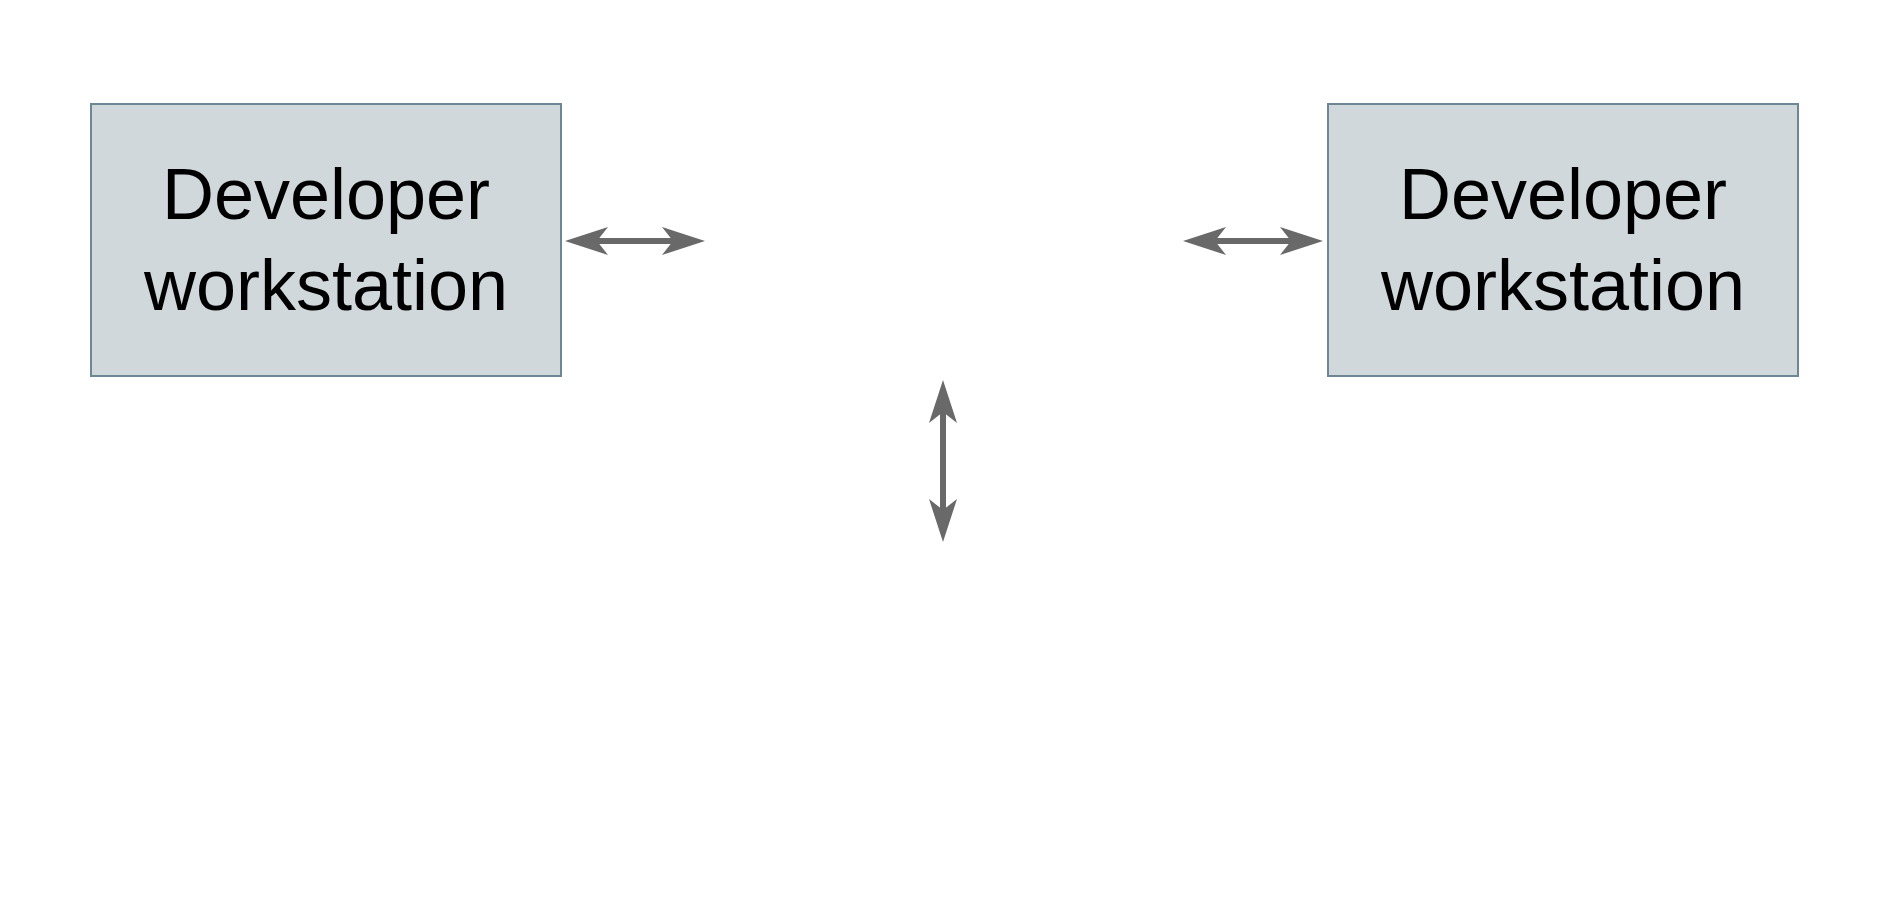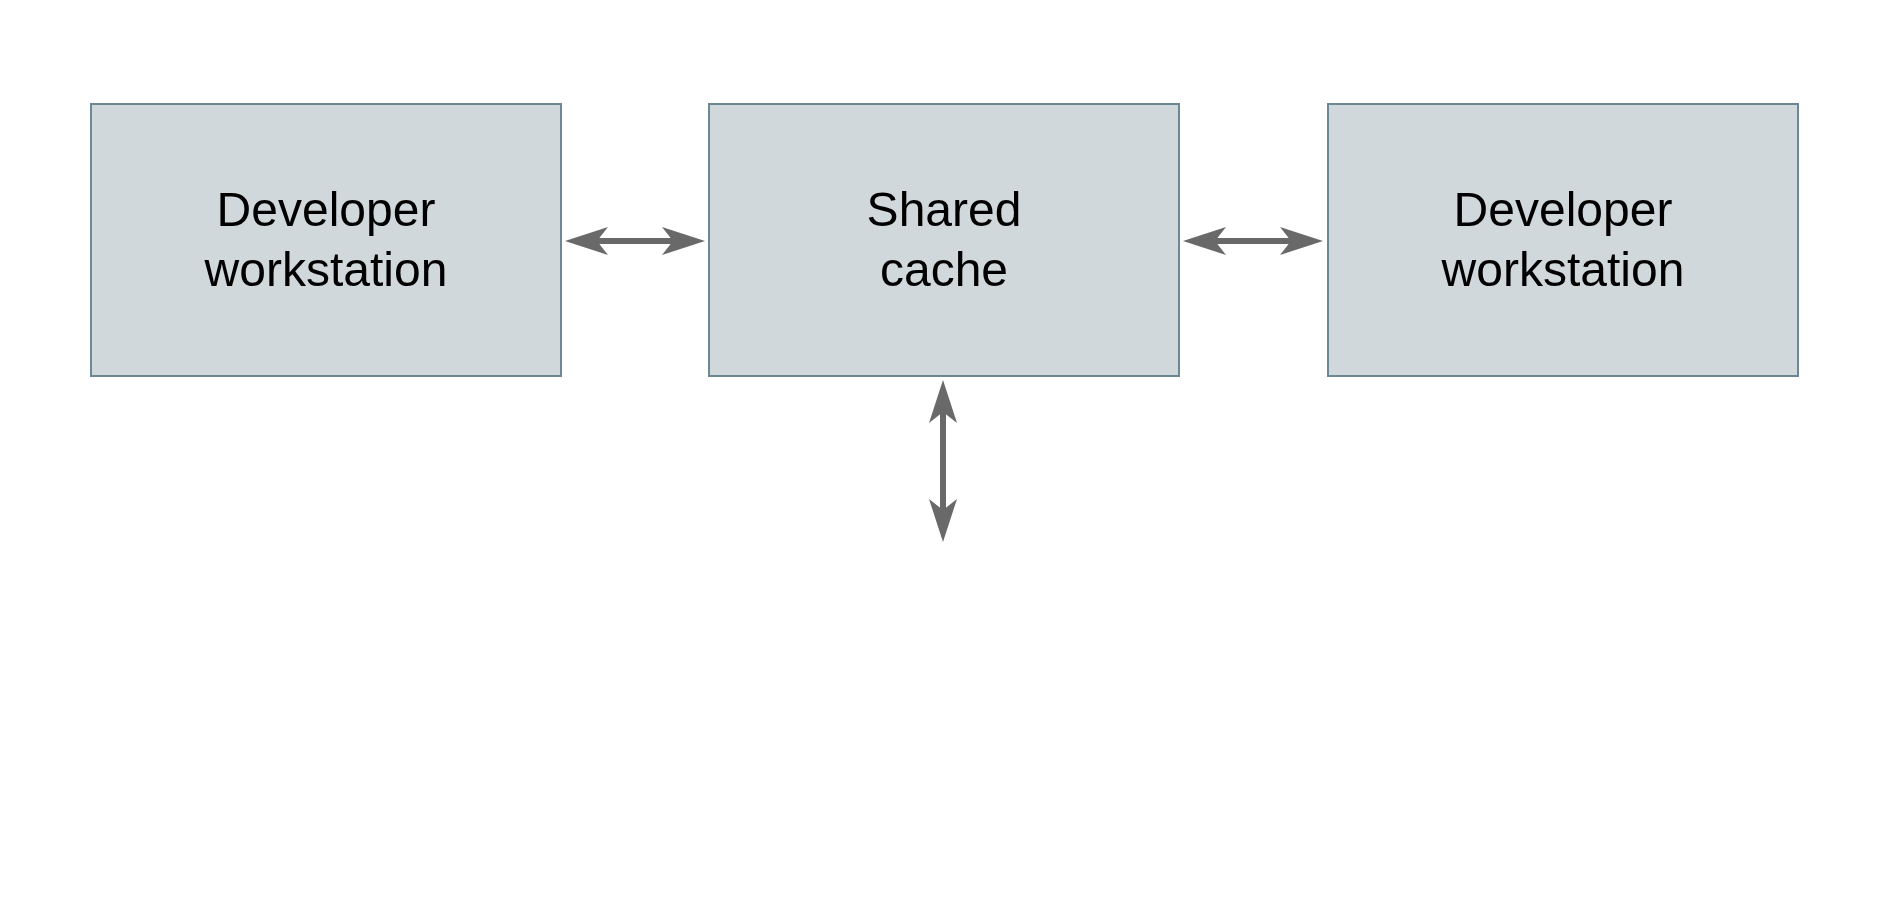--- a/index.html
+++ b/index.html
@@ -19,21 +19,21 @@
     position: absolute;
     box-sizing: border-box;
     background: var(--node-fill, #d0d8db);
     border: 2px solid var(--node-border, #6e8794);
     display: flex;
     align-items: center;
     justify-content: center;
     text-align: center;
   }
   .node .label {
-    font-size: 48px;
+    font-size: 72px;
     line-height: 1.26;
     color: var(--text, #000000);
     white-space: pre-line;
     letter-spacing: 0px;
   }
   #node-dev-left   { left: 90px;   top: 103px; width: 472px; height: 274px; }
   #node-cache      { left: 708px;  top: 103px; width: 472px; height: 274px; }
   #node-dev-right  { left: 1327px; top: 103px; width: 472px; height: 274px; }
   #node-ci         { left: 708px;  top: 545px; width: 472px; height: 275px; }
 
@@ -48,24 +48,20 @@
 </head>
 <body>
 
 <div class="canvas" style="--node-fill: #d0d8db; --node-border: #6e8794; --arrow: #696969; --text: #000000; --bg: #ffffff;">
 
   <div class="node" id="node-dev-left">
     <span class="label">Developer
 workstation</span>
   </div>
 
-  <div class="node" id="node-cache">
-    <span class="label">Shared
-cache</span>
-  </div>
 
   <div class="node" id="node-dev-right">
     <span class="label">Developer
 workstation</span>
   </div>
 
 
   <svg class="edge" id="edge-left-cache" width="142" height="32" viewBox="0 0 142 32">
     <line x1="30" y1="16" x2="112" y2="16"></line>
     <polygon points="1,16 44,2 33,16 44,30"></polygon>

